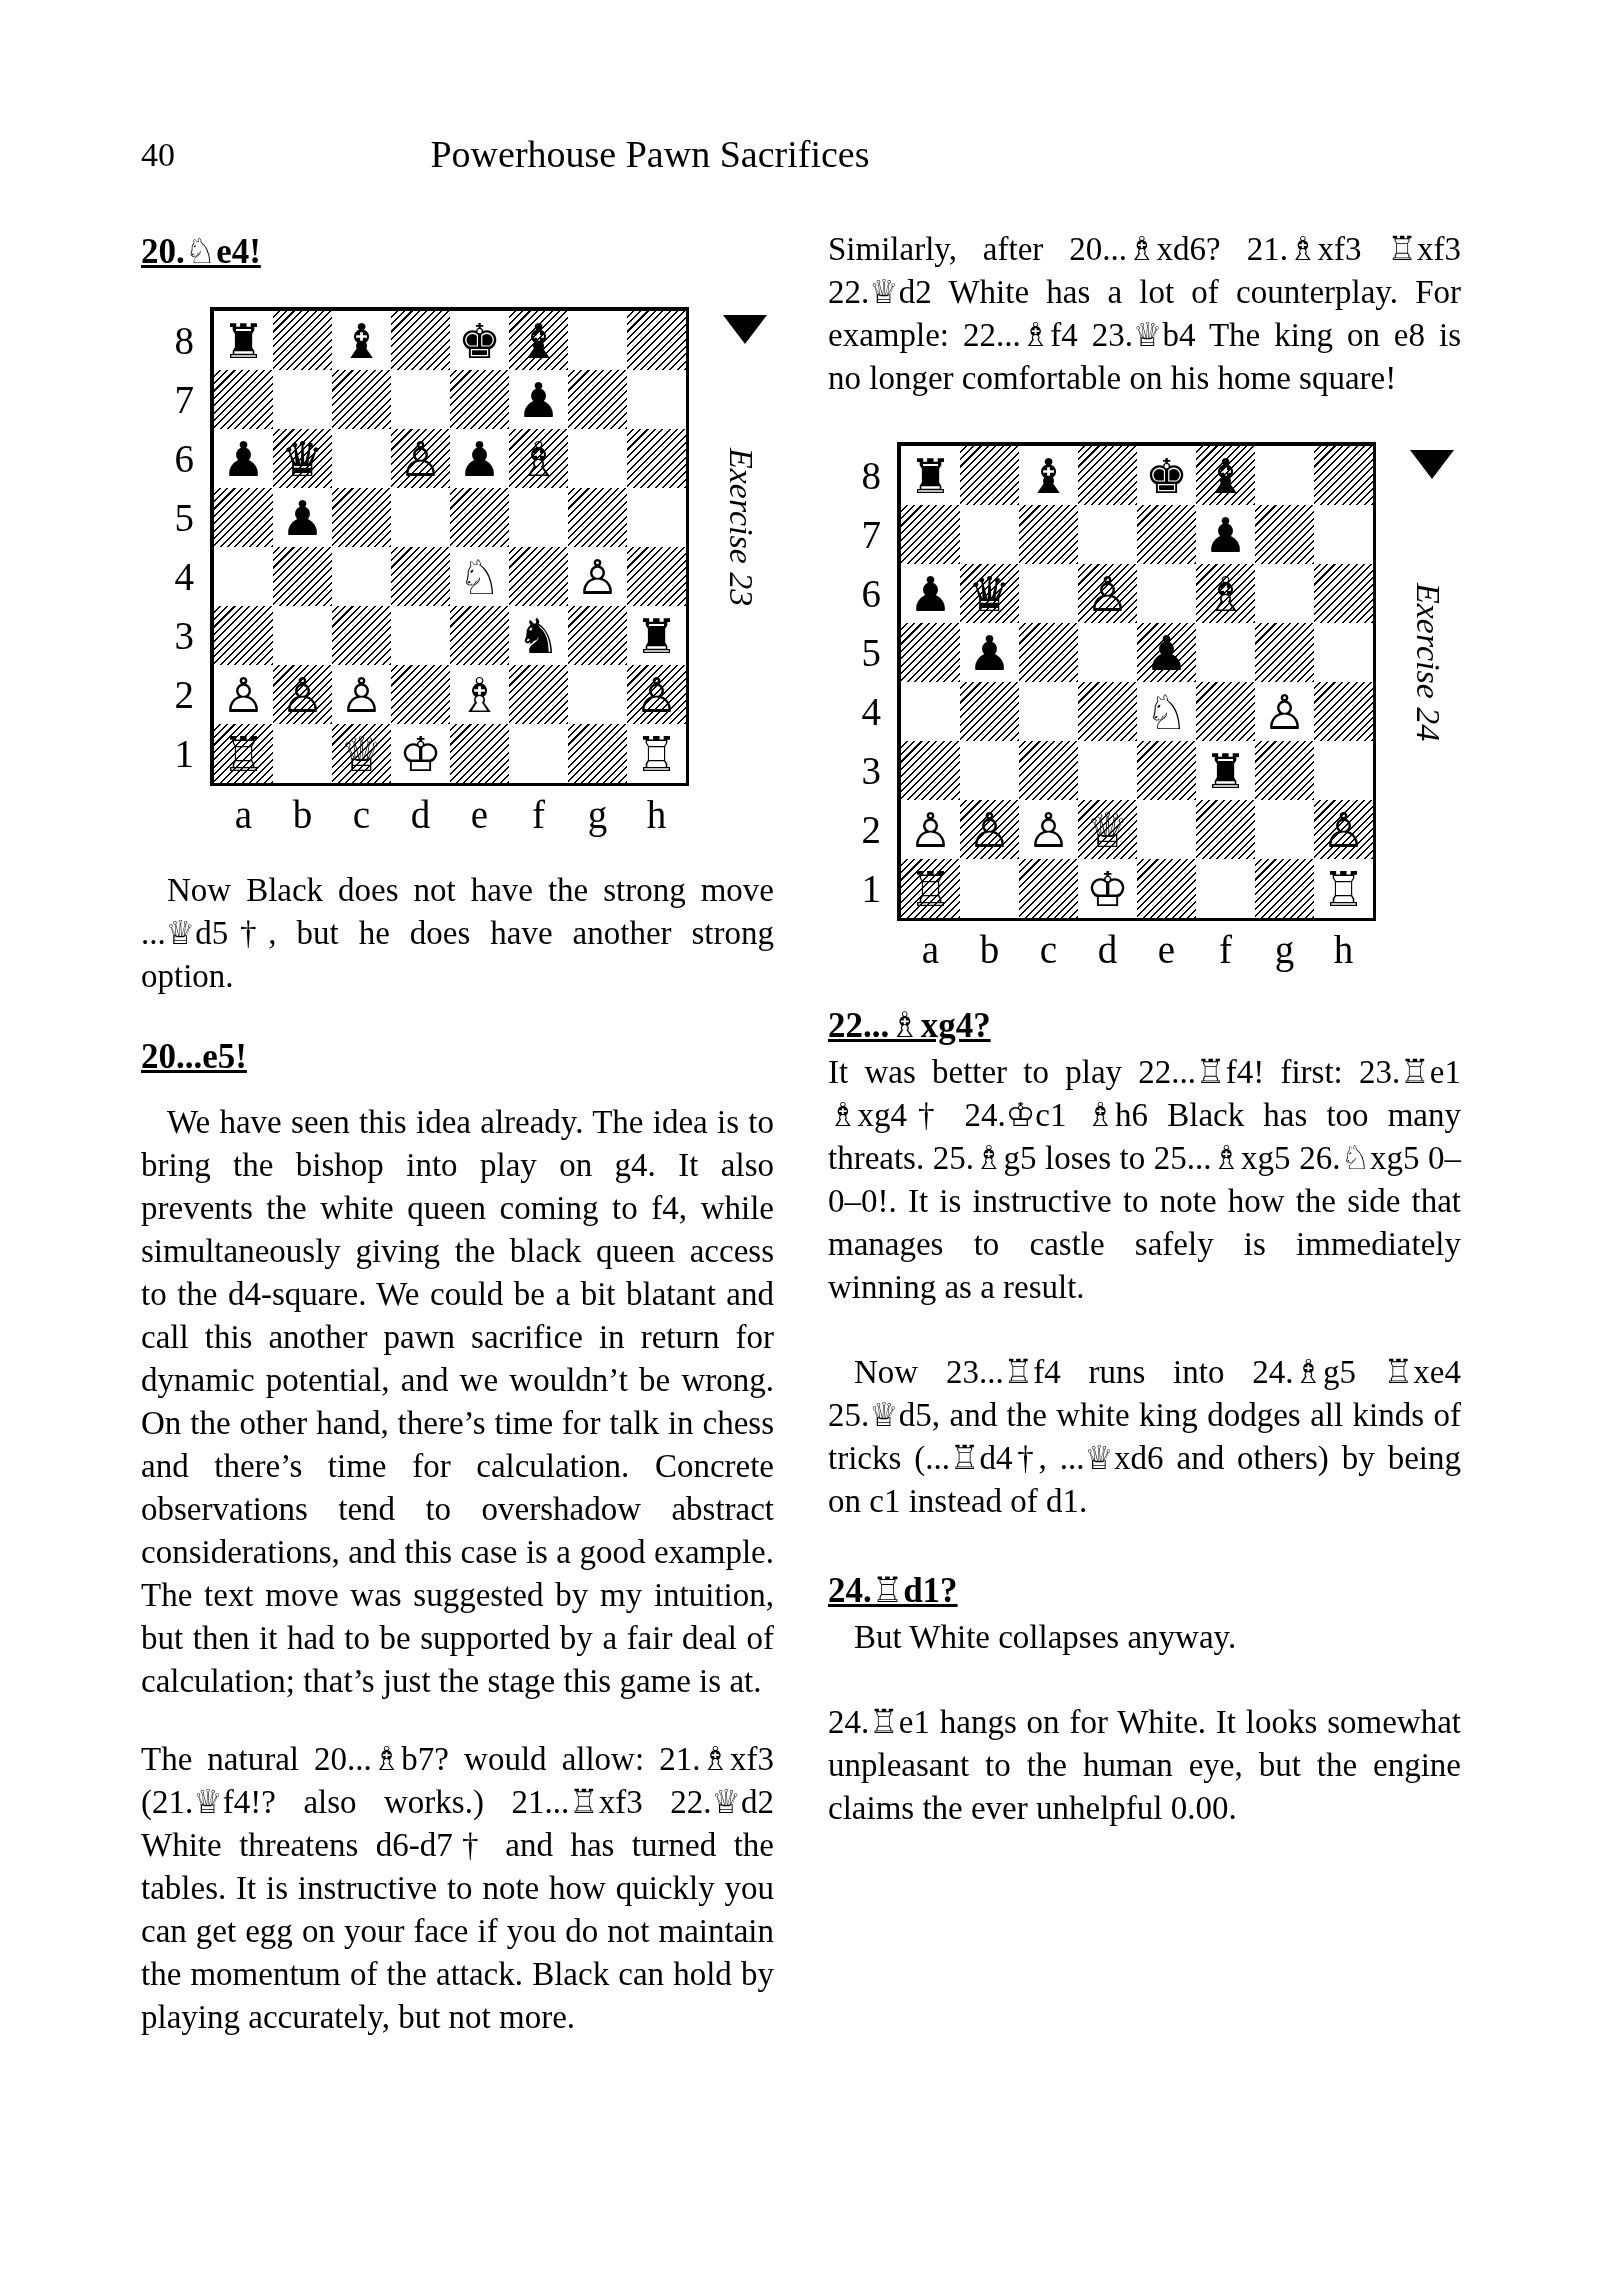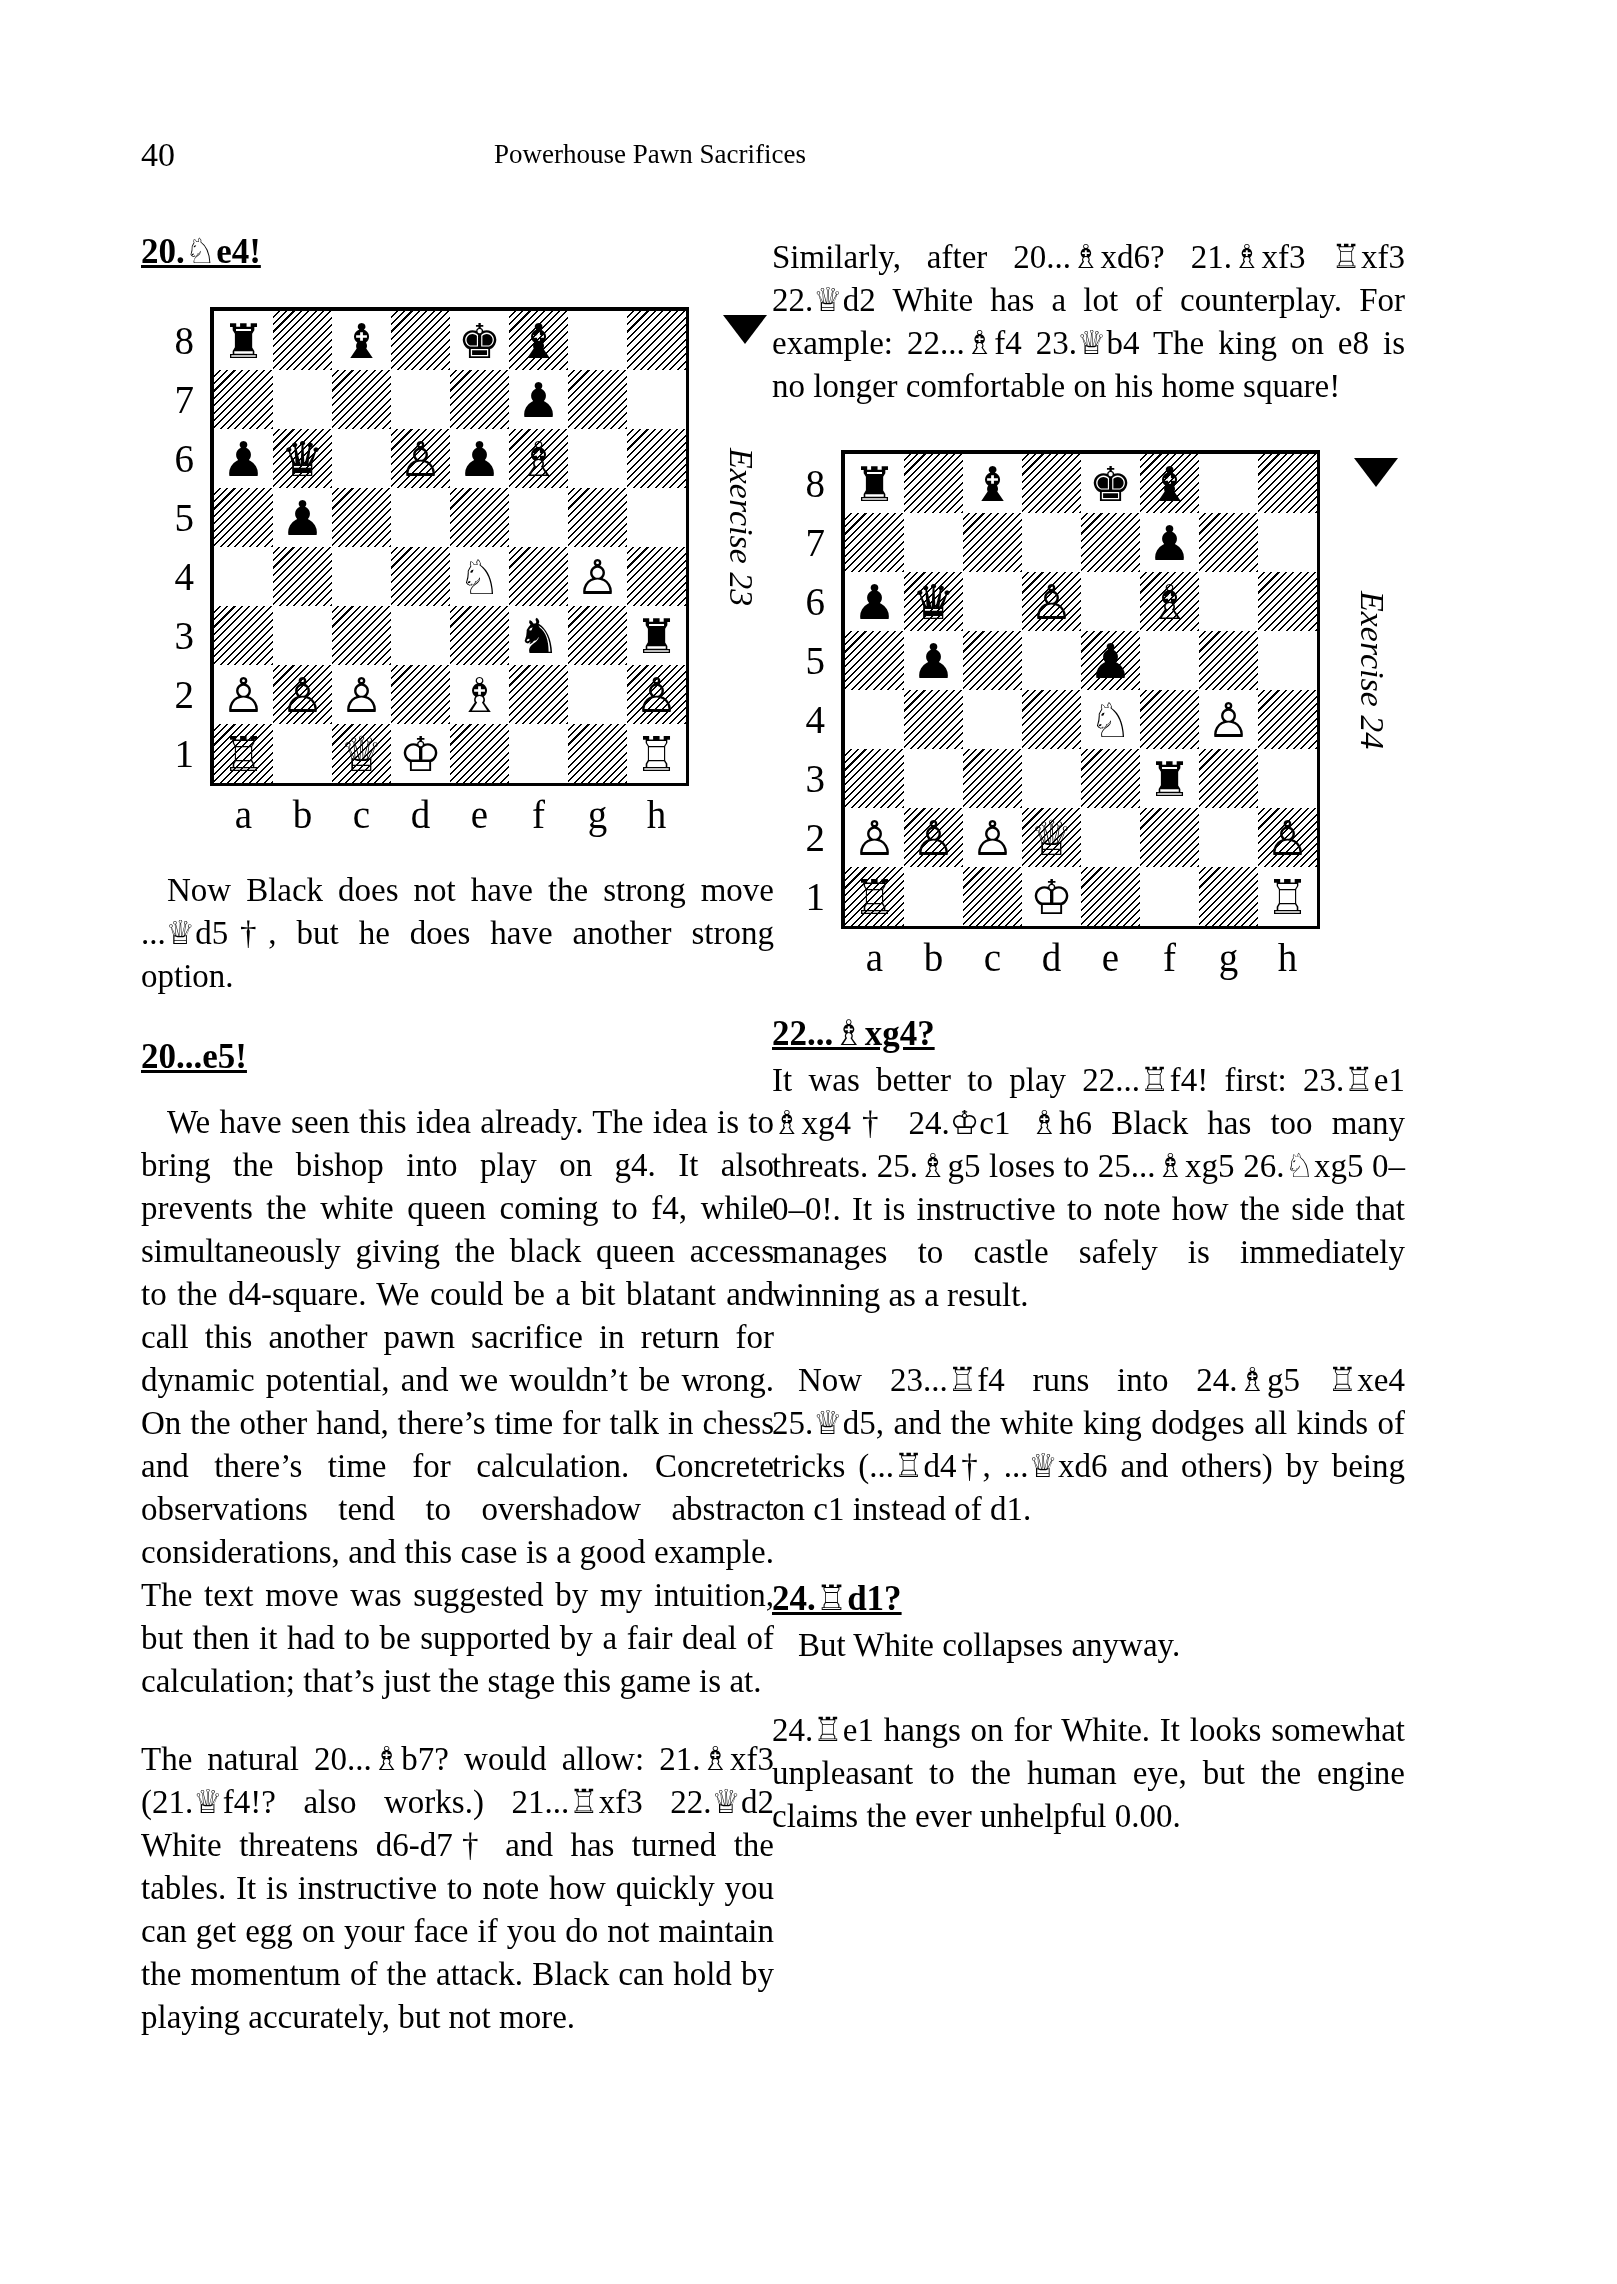--- a/index.html
+++ b/index.html
@@ -2,25 +2,25 @@
 <html style="font-size:13px"><head>
 <meta charset="utf-8">
 <style>
   html,body{margin:0;padding:0;}
   body{
     width:1618px;height:2284px;position:relative;background:#ffffff;color:#000;
     font-family:"Liberation Serif","DejaVu Serif","DejaVu Sans",serif;
     overflow:hidden;
   }
   .hdr-num{position:absolute;left:141px;top:135px;font-size:34px;line-height:39px;}
-  .hdr-title{position:absolute;left:0;top:135px;width:1300px;text-align:center;font-size:27px;line-height:39px;}
+  .hdr-title{position:absolute;left:0;top:135px;width:1300px;text-align:center;font-size:38px;line-height:39px;}
 
   .col{position:absolute;width:633px;}
   #col-left{left:141px;top:232px;}
-  #col-right{left:772px;top:228px;margin-top:8px;}
+  #col-right{left:828px;top:228px;}
 
   p{margin:0;font-size:33px;line-height:43px;text-align:justify;}
   p.indent{text-indent:26px;}
   h3{margin:0;font-size:35px;line-height:40px;font-weight:bold;font-family:"Liberation Serif","DejaVu Sans",serif;text-decoration:underline;}
 
   .mb0{margin-bottom:0;} .mb6{margin-bottom:4.8px;} .mb8{margin-bottom:24px;}
   .mb40{margin-bottom:32px;} .mb42{margin-bottom:34px;} .mb44{margin-bottom:35px;}
   .mb48{margin-bottom:39px;} .mb50{margin-bottom:40px;} .mb52{margin-bottom:42px;}
   .mb60{margin-bottom:48px;}
 

